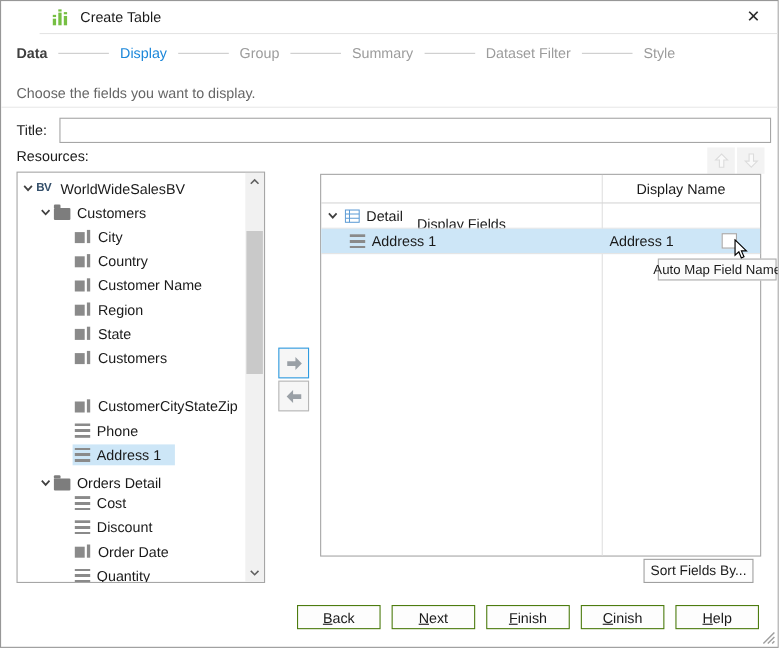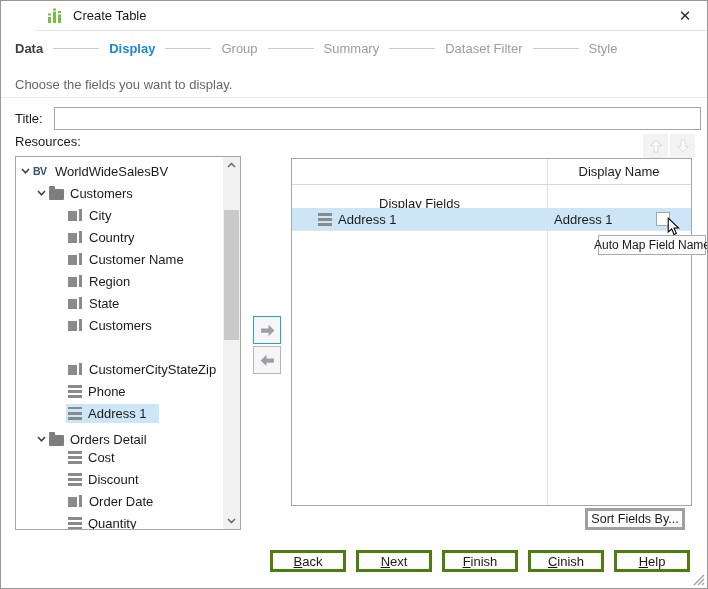--- a/index.html
+++ b/index.html
@@ -15,21 +15,21 @@
   .app-icon { margin-left:10px; width:18px; height:18px; display:inline-block; }
   .win-title { margin-left:9px; font-size:13px; color:#1a1a1a; }
   .close-x { position:absolute; right:13px; top:6px; font-size:15px; color:#2b2b2b;
              width:18px; height:18px; text-align:center; line-height:18px; cursor:default; }
 
   
   .steps { position:absolute; top:30px; left:0; right:0; height:34px;
            display:flex; align-items:center; padding-left:14px; gap:10px; }
   .step { font-size:13px; color:#9c9c9c; white-space:nowrap; }
   .step.done   { color:#3f3f3f; font-weight:bold; }
-  .step.active { color:#1b87da; font-weight:bold; }
+  .step.active { color:#1b87da; font-weight:normal; }
   .connector { width:46px; height:1px; background:#cbcbcb; }
 
   .desc { position:absolute; top:76px; left:14px; font-size:13px; color:#666; }
   .hdr-sep { position:absolute; top:96px; left:0; right:0; height:1px; background:#e9e9e9; }
 
   
   .field-label { position:absolute; font-size:13px; color:#1a1a1a; }
   .title-input { position:absolute; left:53px; top:106px; width:647px; height:23px;
                  border:1px solid #a6a6a6; background:#fff; font:13px "Liberation Sans",sans-serif;
                  padding:0 5px; outline:none; }
@@ -88,21 +88,21 @@
   .checkbox { position:absolute; left:364px; top:4px; width:14px; height:14px;
               background:#fff; border:1px solid #a5a5a5; }
 
   
   .tooltip { position:absolute; left:597px; top:234px; width:108px; height:20px;
              background:#fbfbfb; border:1px solid #ababab; font-size:12px; color:#1a1a1a;
              display:flex; align-items:center; justify-content:center; white-space:nowrap; }
   .cursor { position:absolute; left:666px; top:216px; }
 
   
-  .btn { position:absolute; height:22px; background:#fdfdfd; border:3px solid #4d7c0f;
+  .btn { position:absolute; height:22px; background:#fdfdfd; border:1px solid #4d7c0f;
          font:13px "Liberation Sans",sans-serif; color:#1a1a1a; text-align:center;
          display:flex; align-items:center; justify-content:center; cursor:default; }
   .sort-btn { left:584px; top:507px; width:100px; font-size:12.5px; border-color:#a0a0a0; }
   .foot { top:549px; width:76px; }
   .u { text-decoration:underline; }
 
   .grip { position:absolute; right:2px; bottom:2px; }
 </style>
 </head>
 <body>
@@ -262,20 +262,35 @@
     </svg>
   </div>
 
   <div class="ftable">
     <div class="fcoldiv"></div>
     <div class="thead">
       <div class="th c1">Display Fields</div>
       <div class="th c2">Display Name</div>
     </div>
 
+    <div class="frow" style="top:26px">
+      <div class="fcell1" style="padding-left:5px">
+        <svg class="chev" viewBox="0 0 10 10">
+            <path d="M1.5 3 L5 6.8 L8.5 3" fill="none" stroke="#404040" stroke-width="1.6"></path>
+          </svg>
+        <svg class="grid-ic" width="15" height="13" viewBox="0 0 16 14">
+          <rect x="1" y="1" width="13.5" height="12" fill="#fff" stroke="#5b9bd5"></rect>
+          <line x1="5" y1="1" x2="5" y2="13" stroke="#5b9bd5"></line>
+          <line x1="1" y1="5" x2="14.5" y2="5" stroke="#5b9bd5"></line>
+          <line x1="1" y1="9" x2="14.5" y2="9" stroke="#5b9bd5"></line>
+        </svg>
+        <span>Detail</span>
+      </div>
+      <div class="fcell2"></div>
+    </div>
 
     <div class="frow selected" style="top:49px">
       <div class="fcell1" style="padding-left:26px">
         <span class="ic lines-ic"></span>
         <span>Address 1</span>
       </div>
       <div class="fcell2">Address 1</div>
       <span class="checkbox"></span>
     </div>
   </div>

